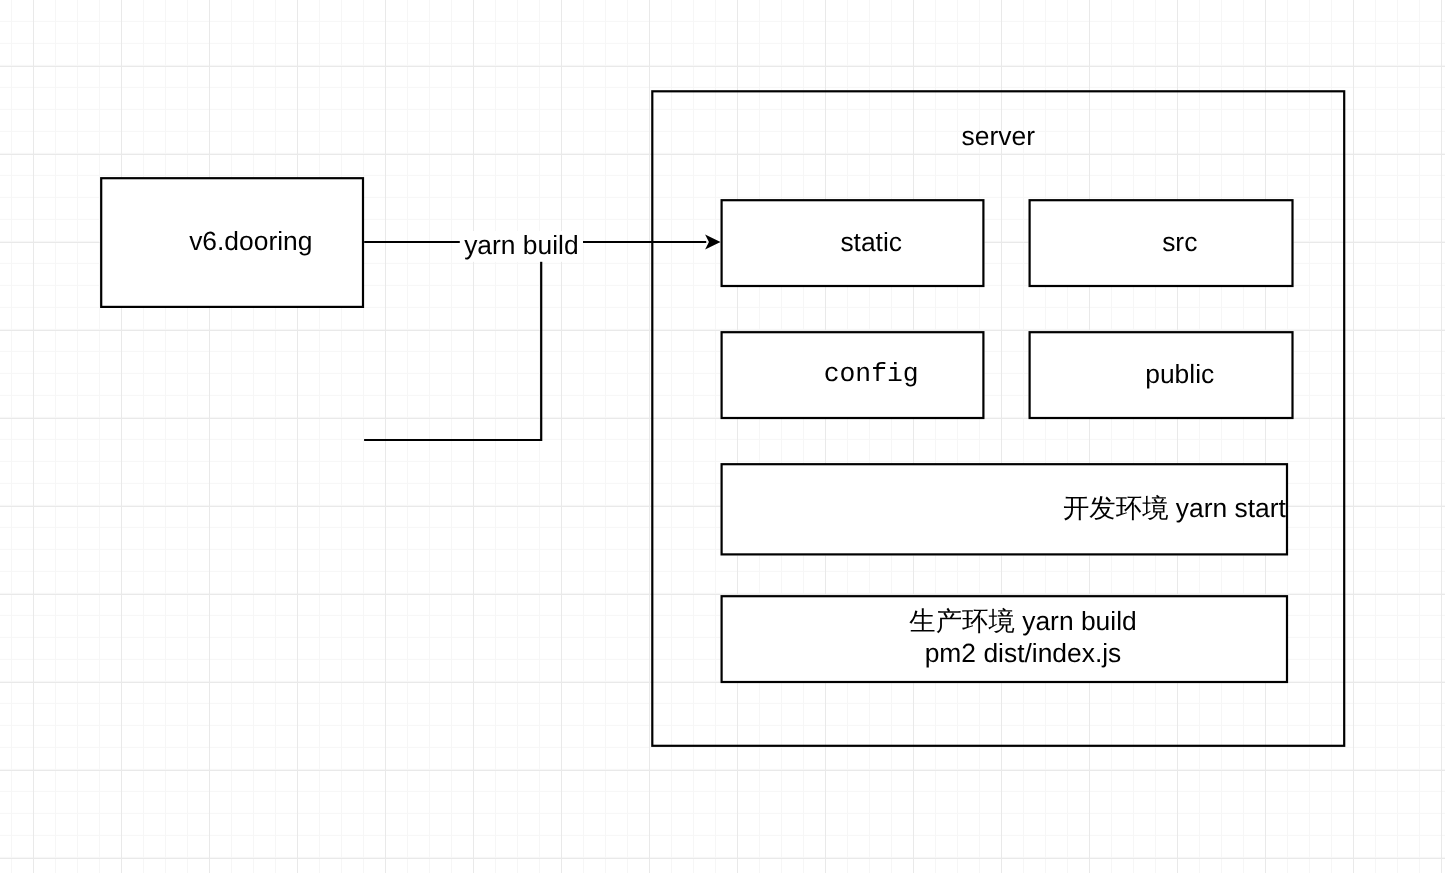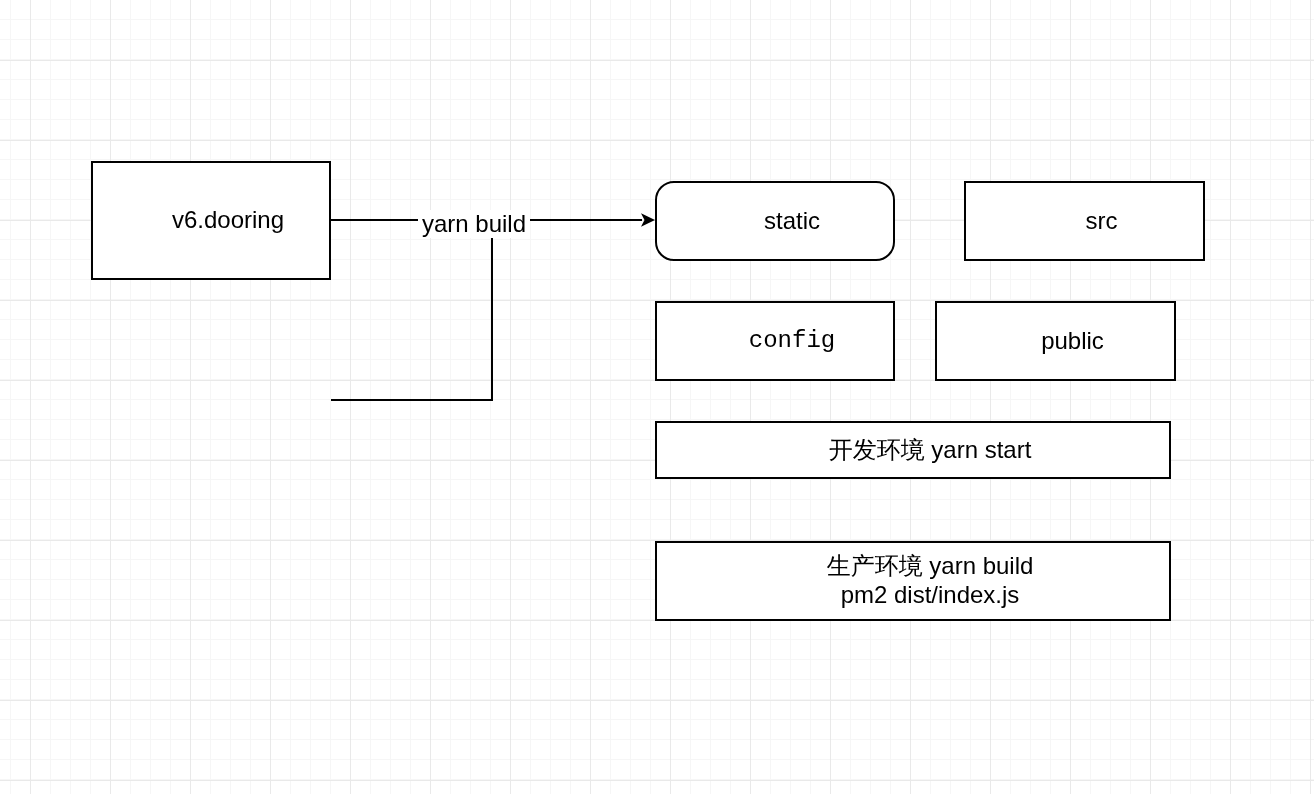--- a/index.html
+++ b/index.html
@@ -52,25 +52,25 @@
     background: transparent;
   }
   .group-title {
     position: absolute;
     left: 0; top: 27px;
     width: 100%;
     height: 28px;
     line-height: 28px;
     text-align: center;
   }
-  .node-static  { left:  655px; top: 181px; width: 240px; height: 80px; border-radius: 19px; }
-  .node-src     { left:  935px; top: 181px; width: 241px; height: 80px; margin-left: 29px; }
+  .node-static  { left:  655px; top: 181px; width: 240px; height: 80px; }
+  .node-src     { left:  935px; top: 181px; width: 241px; height: 80px; }
   .node-config  { left:  655px; top: 301px; width: 240px; height: 80px; font-family: Liberation Mono, monospace; }
   .node-public  { left:  935px; top: 301px; width: 241px; height: 80px; }
-  .node-dev     { left:  655px; top: 421px; width: 516px; height: 58px; }
+  .node-dev     { left:  655px; top: 421px; width: 516px; height: 84px; justify-content: flex-end; }
   .node-prod    { left:  655px; top: 541px; width: 516px; height: 80px; flex-direction: column; }
   .edge-label {
     position: absolute;
     left: 378px; top: 210px;
     width: 112px; height: 28px;
     line-height: 28px;
     text-align: center;
     background: #ffffff;
     margin-left: 40px;
   }
@@ -86,20 +86,23 @@
     <polyline points="331,400 492,400 492,220" stroke="#000000" stroke-width="2" fill="none"></polyline>
   </svg>
 
   <div class="node node-v6">
     <span>v6.dooring</span>
   </div>
 
 
   <div class="edge-label">yarn build</div>
 
+  <div class="group">
+    <div class="group-title">server</div>
+  </div>
 
   <div class="node node-static">
     <span>static</span>
   </div>
 
   <div class="node node-src">
     <span>src</span>
   </div>
 
   <div class="node node-config">

